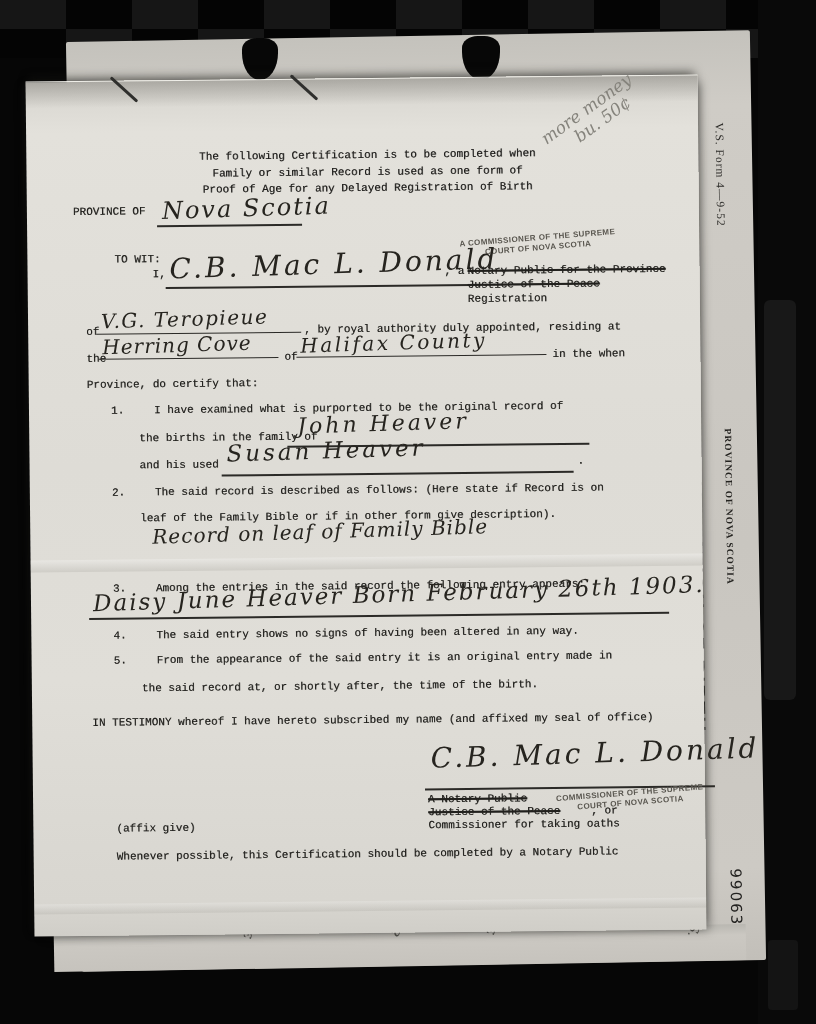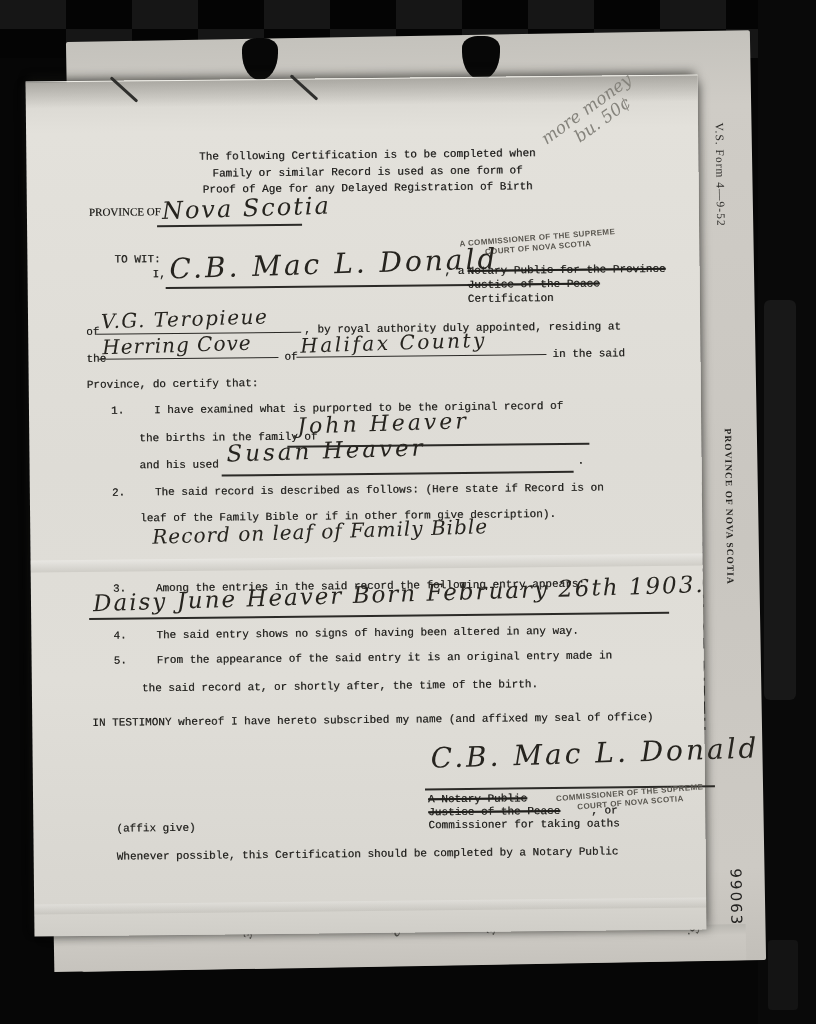--- a/index.html
+++ b/index.html
@@ -117,51 +117,51 @@
     <div class="topshadow"></div>
     <div class="crease"></div>
     <div class="crease2"></div>
 
     <div class="heading">
       <div>The following Certification is to be completed when</div>
       <div>Family or similar Record is used as one form of</div>
       <div>Proof of Age for any Delayed Registration of Birth</div>
     </div>
 
-    <span class="t" style="left:62px;top:123px;font-family:Liberation Serif, serif;">PROVINCE OF</span>
+    <span class="t" style="left:46px;top:123px;">PROVINCE OF</span>
     <div class="blank thick" style="left:130px;top:120px;width:145px;"></div>
     <span class="hw" style="left:135px;top:114px;font-size:24px;letter-spacing:2px;">Nova Scotia</span>
 
     <span class="t" style="left:87px;top:171px;">TO WIT:</span>
 
     <div class="stamp" style="left:418px;top:156px;width:185px;">
       <div>A COMMISSIONER OF THE SUPREME</div>
       <div>COURT OF NOVA SCOTIA</div>
     </div>
 
     <span class="t" style="left:125px;top:186px;">I,</span>
     <div class="blank thick" style="left:138px;top:182px;width:305px;"></div>
     <span class="hw" style="left:142px;top:168px;font-size:28px;letter-spacing:3px;">C.B. Mac L. Donald</span>
     <span class="t" style="left:417px;top:186px;">, a</span>
     <span class="t strike" style="left:440px;top:186px;">Notary Public for the Province</span>
     <span class="t strike" style="left:440px;top:200px;">Justice of the Peace</span>
-    <span class="t" style="left:440px;top:214px;">Certification</span>
+    <span class="t" style="left:440px;top:214px;">Registration</span>
 
     <span class="t" style="left:58px;top:243px;">of</span>
     <div class="blank" style="left:68px;top:228px;width:205px;"></div>
     <span class="hw" style="left:73px;top:226px;font-size:20px;letter-spacing:1.5px;">V.G. Teropieue</span>
     <span class="t" style="left:276px;top:243px;">, by royal authority duly appointed, residing at</span>
 
     <span class="t" style="left:58px;top:270px;">the</span>
     <div class="blank" style="left:70px;top:253px;width:180px;"></div>
     <span class="hw" style="left:74px;top:252px;font-size:20px;letter-spacing:1px;">Herring Cove</span>
     <span class="t" style="left:256px;top:270px;">of</span>
     <div class="blank" style="left:268px;top:253px;width:250px;"></div>
     <span class="hw" style="left:272px;top:252px;font-size:20px;letter-spacing:2.5px;">Halifax County</span>
-    <span class="t" style="left:524px;top:270px;">in the said</span>
+    <span class="t" style="left:524px;top:270px;">in the when</span>
 
     <span class="t" style="left:58px;top:296px;">Province, do certify that:</span>
 
     <span class="t" style="left:82px;top:322px;">1.</span>
     <span class="t" style="left:125px;top:322px;">I have examined what is purported to be the original record of</span>
     <span class="t" style="left:110px;top:350px;">the births in the family of</span>
     <div class="blank thick" style="left:258px;top:342px;width:302px;"></div>
     <span class="hw" style="left:268px;top:332px;font-size:22px;letter-spacing:3px;">John Heaver</span>
     <span class="t" style="left:110px;top:377px;">and his used</span>
     <div class="blank thick" style="left:192px;top:370px;width:352px;"></div>

